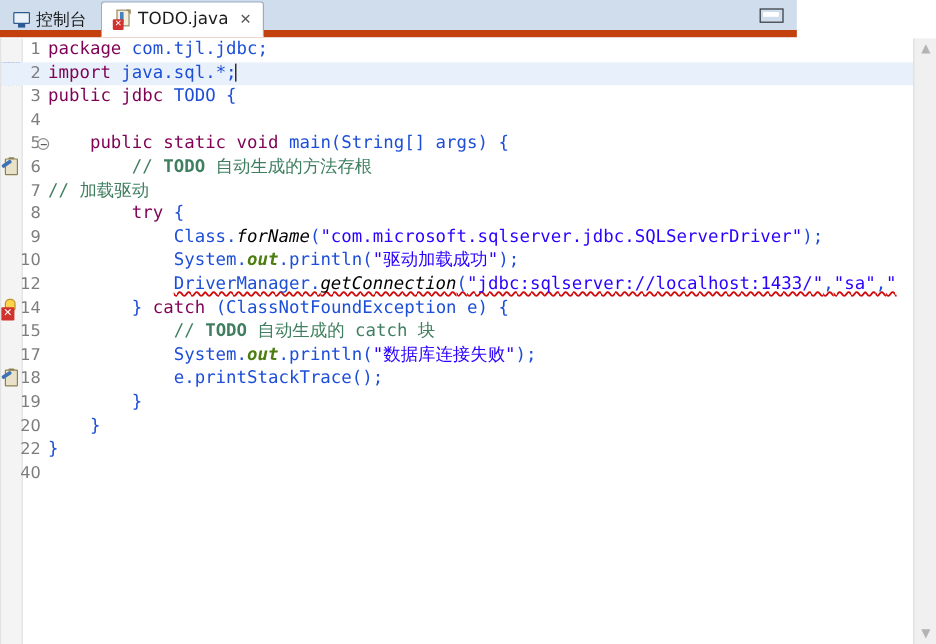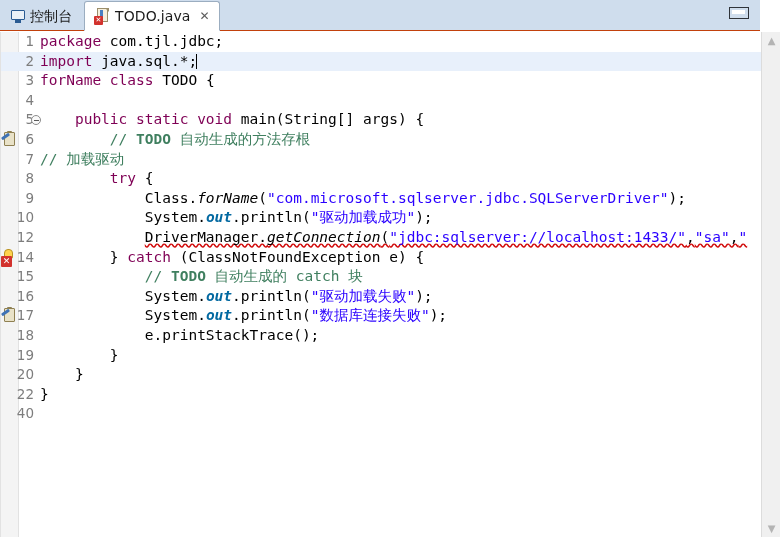--- a/index.html
+++ b/index.html
@@ -14,23 +14,23 @@
   #app {
     position: relative;
     width: 780px; height: 537px;
     background: #ffffff;
   }
 
   
   .tabbar {
     position: absolute;
     left: 0; top: 0;
-    width: 760px; height: 31px;
+    width: 664px; height: 31px;
     background: #cfdded;
-    border-bottom: 1px solid #c2410c;
+    border-bottom: 6px solid #c2410c;
   }
   .tab {
     position: absolute;
     top: 2px;
     height: 29px;
     display: flex;
     align-items: center;
     gap: 5px;
     padding: 0 9px;
     font-size: 14px;
@@ -153,22 +153,22 @@
     overflow: hidden;
     color: #000000;
   }
 
   
   .kw   { color: #7f0055; font-weight: normal; }
   .str  { color: #2a00ff; }
   .cmt  { color: #3f7f5f; }
   .todo { color: #3f7f5f; font-weight: bold; }
   .fld  { font-style: italic; }
-  .stat { font-style: italic; font-weight: bold; color: #0369a1; }
-  .plain{ color: #000000; }
+  .stat { font-style: italic; font-weight: bold; color: #4d7c0f; }
+  .plain{ color: #1d4ed8; }
 
   .err-underline {
     text-decoration: underline wavy #d10b0b;
     text-decoration-skip-ink: none;
   }
 
   
   .fold-widget {
     position: absolute;
     left: 31px; top: 5px;
@@ -302,32 +302,31 @@
         </span>
         <span class="g-todo" style="top: 275.4px;">
           <span class="clip-top"></span>
           <span class="clip"></span>
           <span class="pen"></span>
         </span>
       </div>
     <div class="code-area" id="code-area">
         <div class="line"><span class="lnum">1</span><span class="ltext"><span class="kw">package</span> <span class="plain">com.tjl.jdbc;</span></span></div>
         <div class="line current"><span class="lnum">2</span><span class="ltext"><span class="kw">import</span> <span class="plain">java.sql.*;</span><span class="caret"></span></span></div>
-        <div class="line"><span class="lnum">3</span><span class="ltext"><span class="kw">forName class</span> <span class="plain">TODO {</span></span></div>
+        <div class="line"><span class="lnum">3</span><span class="ltext"><span class="kw">public jdbc</span> <span class="plain">TODO {</span></span></div>
         <div class="line"><span class="lnum">4</span><span class="ltext"></span></div>
         <div class="line"><span class="lnum">5</span><span class="ltext"><span class="plain">    </span><span class="kw">public static void</span> <span class="plain">main(String[] args) {</span></span><span class="fold-widget"></span></div>
         <div class="line"><span class="lnum">6</span><span class="ltext"><span class="plain">        </span><span class="cmt">// </span><span class="todo">TODO</span><span class="cmt"> 自动生成的方法存根</span></span></div>
         <div class="line"><span class="lnum">7</span><span class="ltext"><span class="cmt">// 加载驱动</span></span></div>
         <div class="line"><span class="lnum">8</span><span class="ltext"><span class="plain">        </span><span class="kw">try</span> <span class="plain">{</span></span></div>
         <div class="line"><span class="lnum">9</span><span class="ltext"><span class="plain">            Class.</span><span class="fld">forName</span><span class="plain">(</span><span class="str">"com.microsoft.sqlserver.jdbc.SQLServerDriver"</span><span class="plain">);</span></span></div>
         <div class="line"><span class="lnum">10</span><span class="ltext"><span class="plain">            System.</span><span class="stat">out</span><span class="plain">.println(</span><span class="str">"驱动加载成功"</span><span class="plain">);</span></span></div>
         <div class="line"><span class="lnum">12</span><span class="ltext"><span class="plain">            </span><span class="err-underline"><span class="plain">DriverManager.</span><span class="fld">getConnection</span><span class="plain">(</span><span class="str">"jdbc:sqlserver://localhost:1433/"</span><span class="plain">,</span><span class="str">"sa"</span><span class="plain">,</span><span class="str">"</span></span></span></div>
         <div class="line"><span class="lnum">14</span><span class="ltext"><span class="plain">        } </span><span class="kw">catch</span> <span class="plain">(ClassNotFoundException e) {</span></span></div>
         <div class="line"><span class="lnum">15</span><span class="ltext"><span class="plain">            </span><span class="cmt">// </span><span class="todo">TODO</span><span class="cmt"> 自动生成的 catch 块</span></span></div>
-        <div class="line"><span class="lnum">16</span><span class="ltext"><span class="plain">            System.</span><span class="stat">out</span><span class="plain">.println(</span><span class="str">"驱动加载失败"</span><span class="plain">);</span></span></div>
         <div class="line"><span class="lnum">17</span><span class="ltext"><span class="plain">            System.</span><span class="stat">out</span><span class="plain">.println(</span><span class="str">"数据库连接失败"</span><span class="plain">);</span></span></div>
         <div class="line"><span class="lnum">18</span><span class="ltext"><span class="plain">            e.printStackTrace();</span></span></div>
         <div class="line"><span class="lnum">19</span><span class="ltext"><span class="plain">        }</span></span></div>
         <div class="line"><span class="lnum">20</span><span class="ltext"><span class="plain">    }</span></span></div>
         <div class="line"><span class="lnum">22</span><span class="ltext"><span class="plain">}</span></span></div>
         <div class="line"><span class="lnum">40</span><span class="ltext"></span></div>
       </div>
   </div>
   <div class="left-edge"></div>
 

